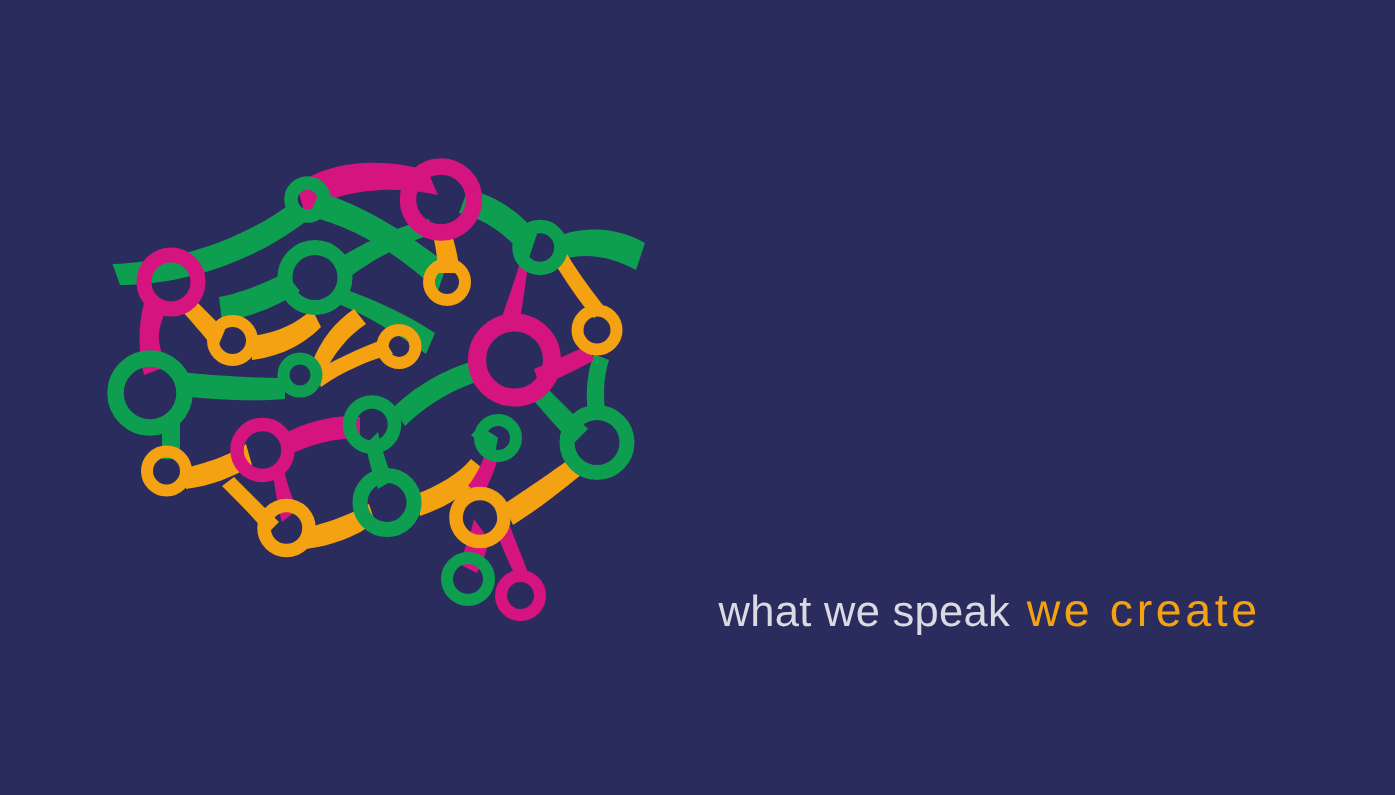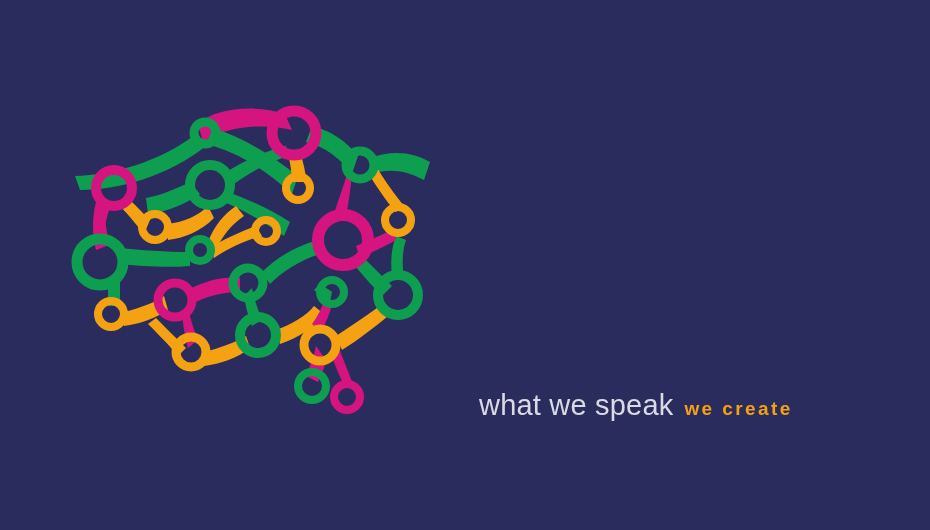--- a/index.html
+++ b/index.html
@@ -37,22 +37,22 @@
   }
   .tag-light {
     font-family: "Liberation Sans", sans-serif;
     font-size: 29px;
     font-weight: 300;
     color: #d9dae2;
     letter-spacing: 0.2px;
   }
   .tag-strong {
     font-family: "Liberation Sans", sans-serif;
-    font-size: 19px;
-    font-weight: 700;
+    font-size: 31px;
+    font-weight: 400;
     color: #f5a212;
     letter-spacing: 2.4px;
     margin-left: 11px;
   }
 </style>
 </head>
 <body>
 
 <div id="stage">
 

